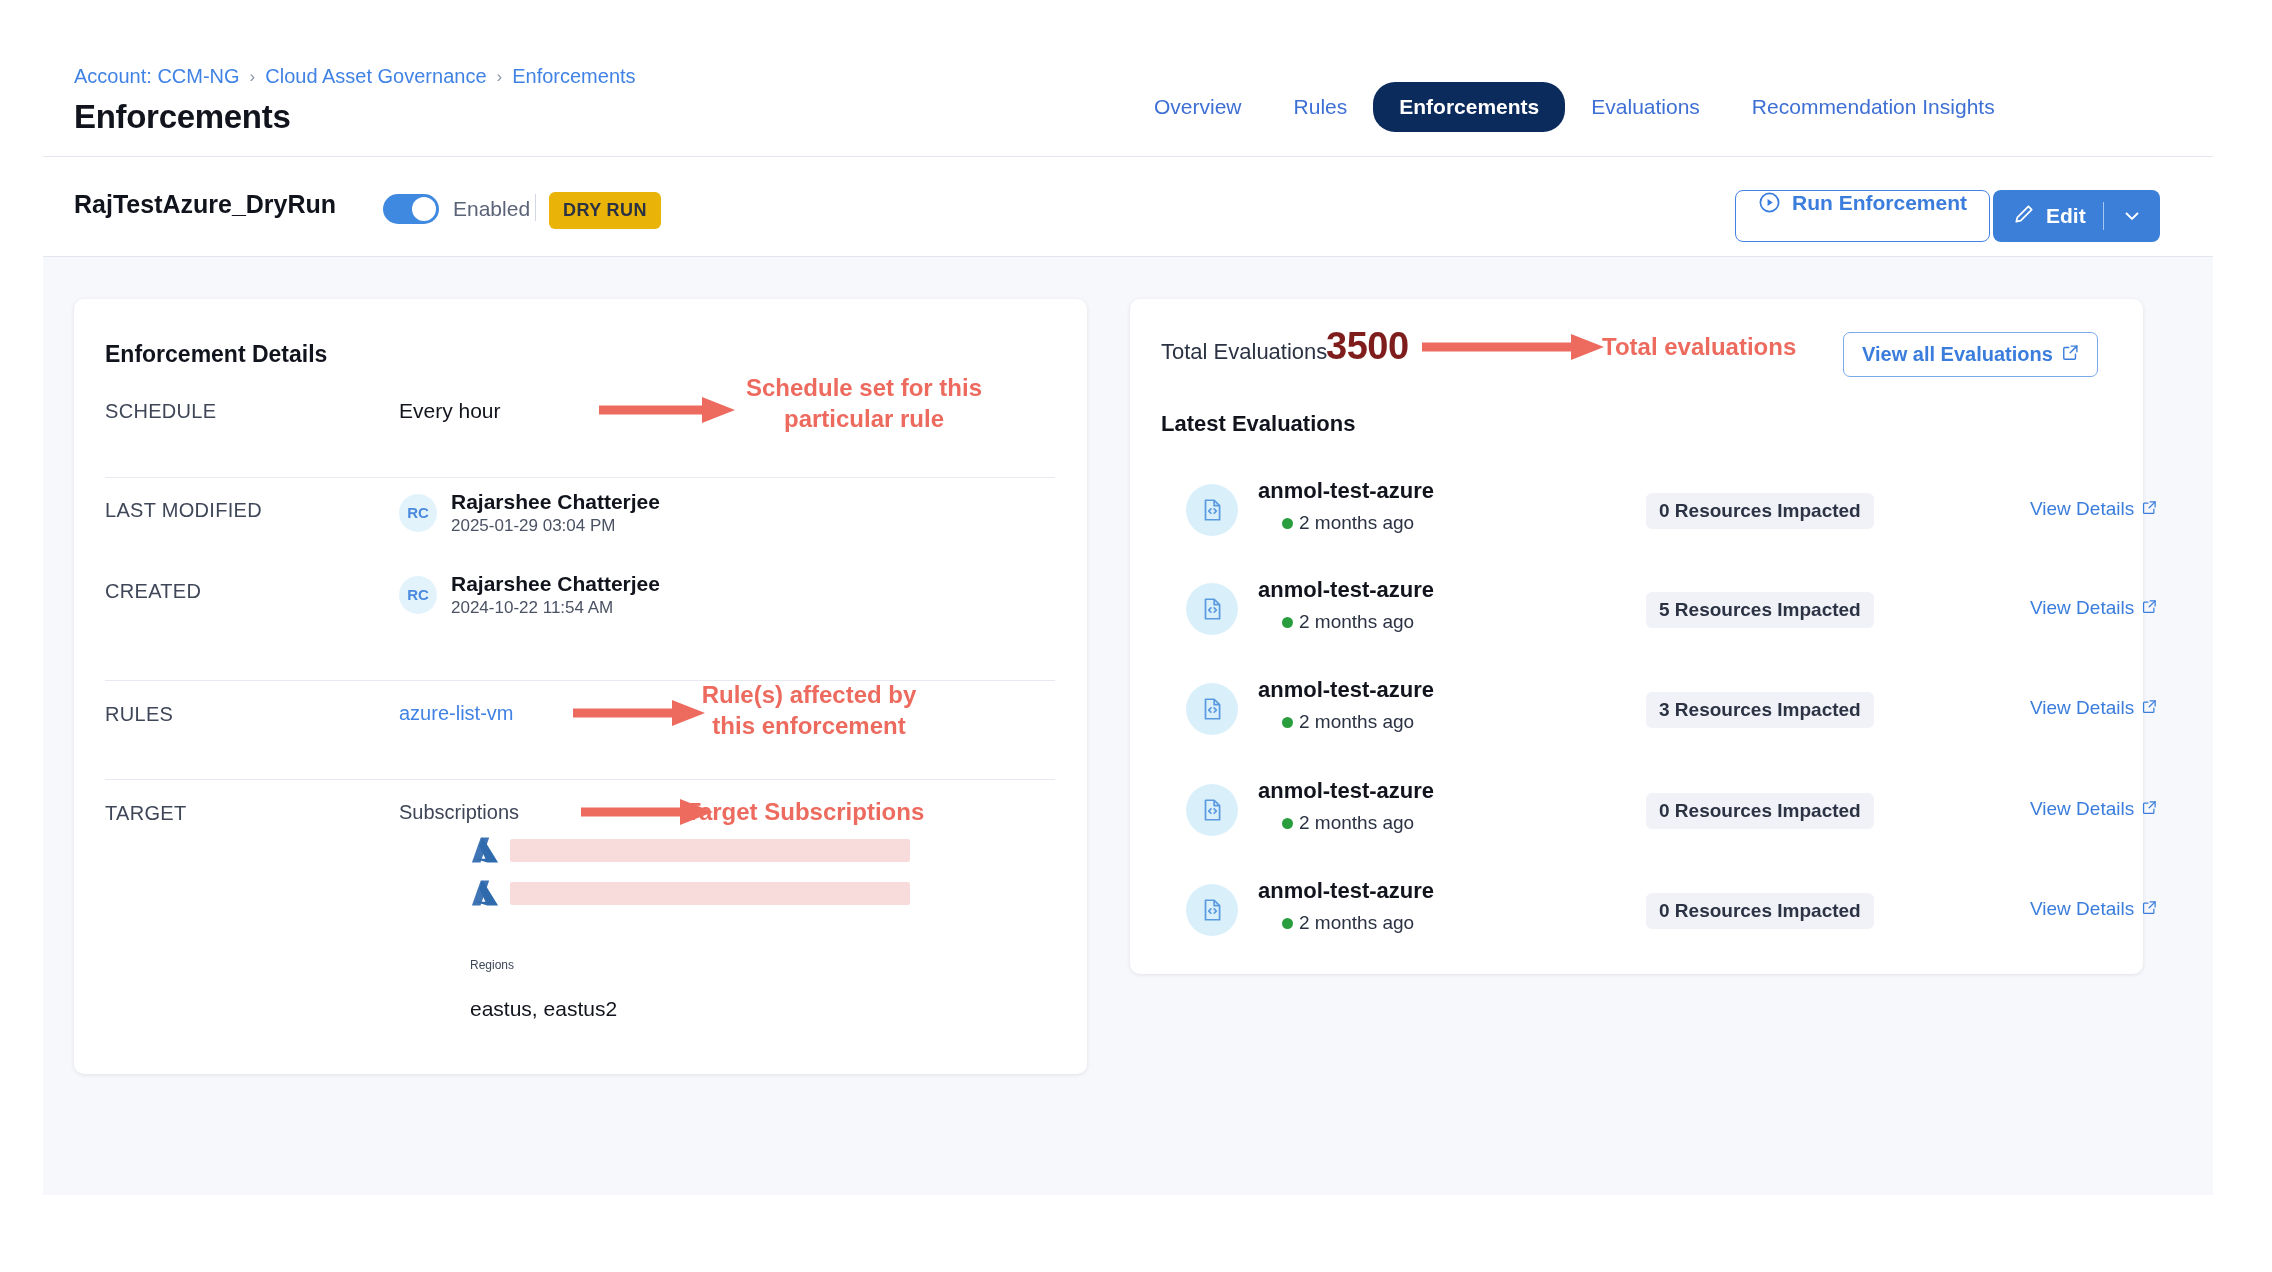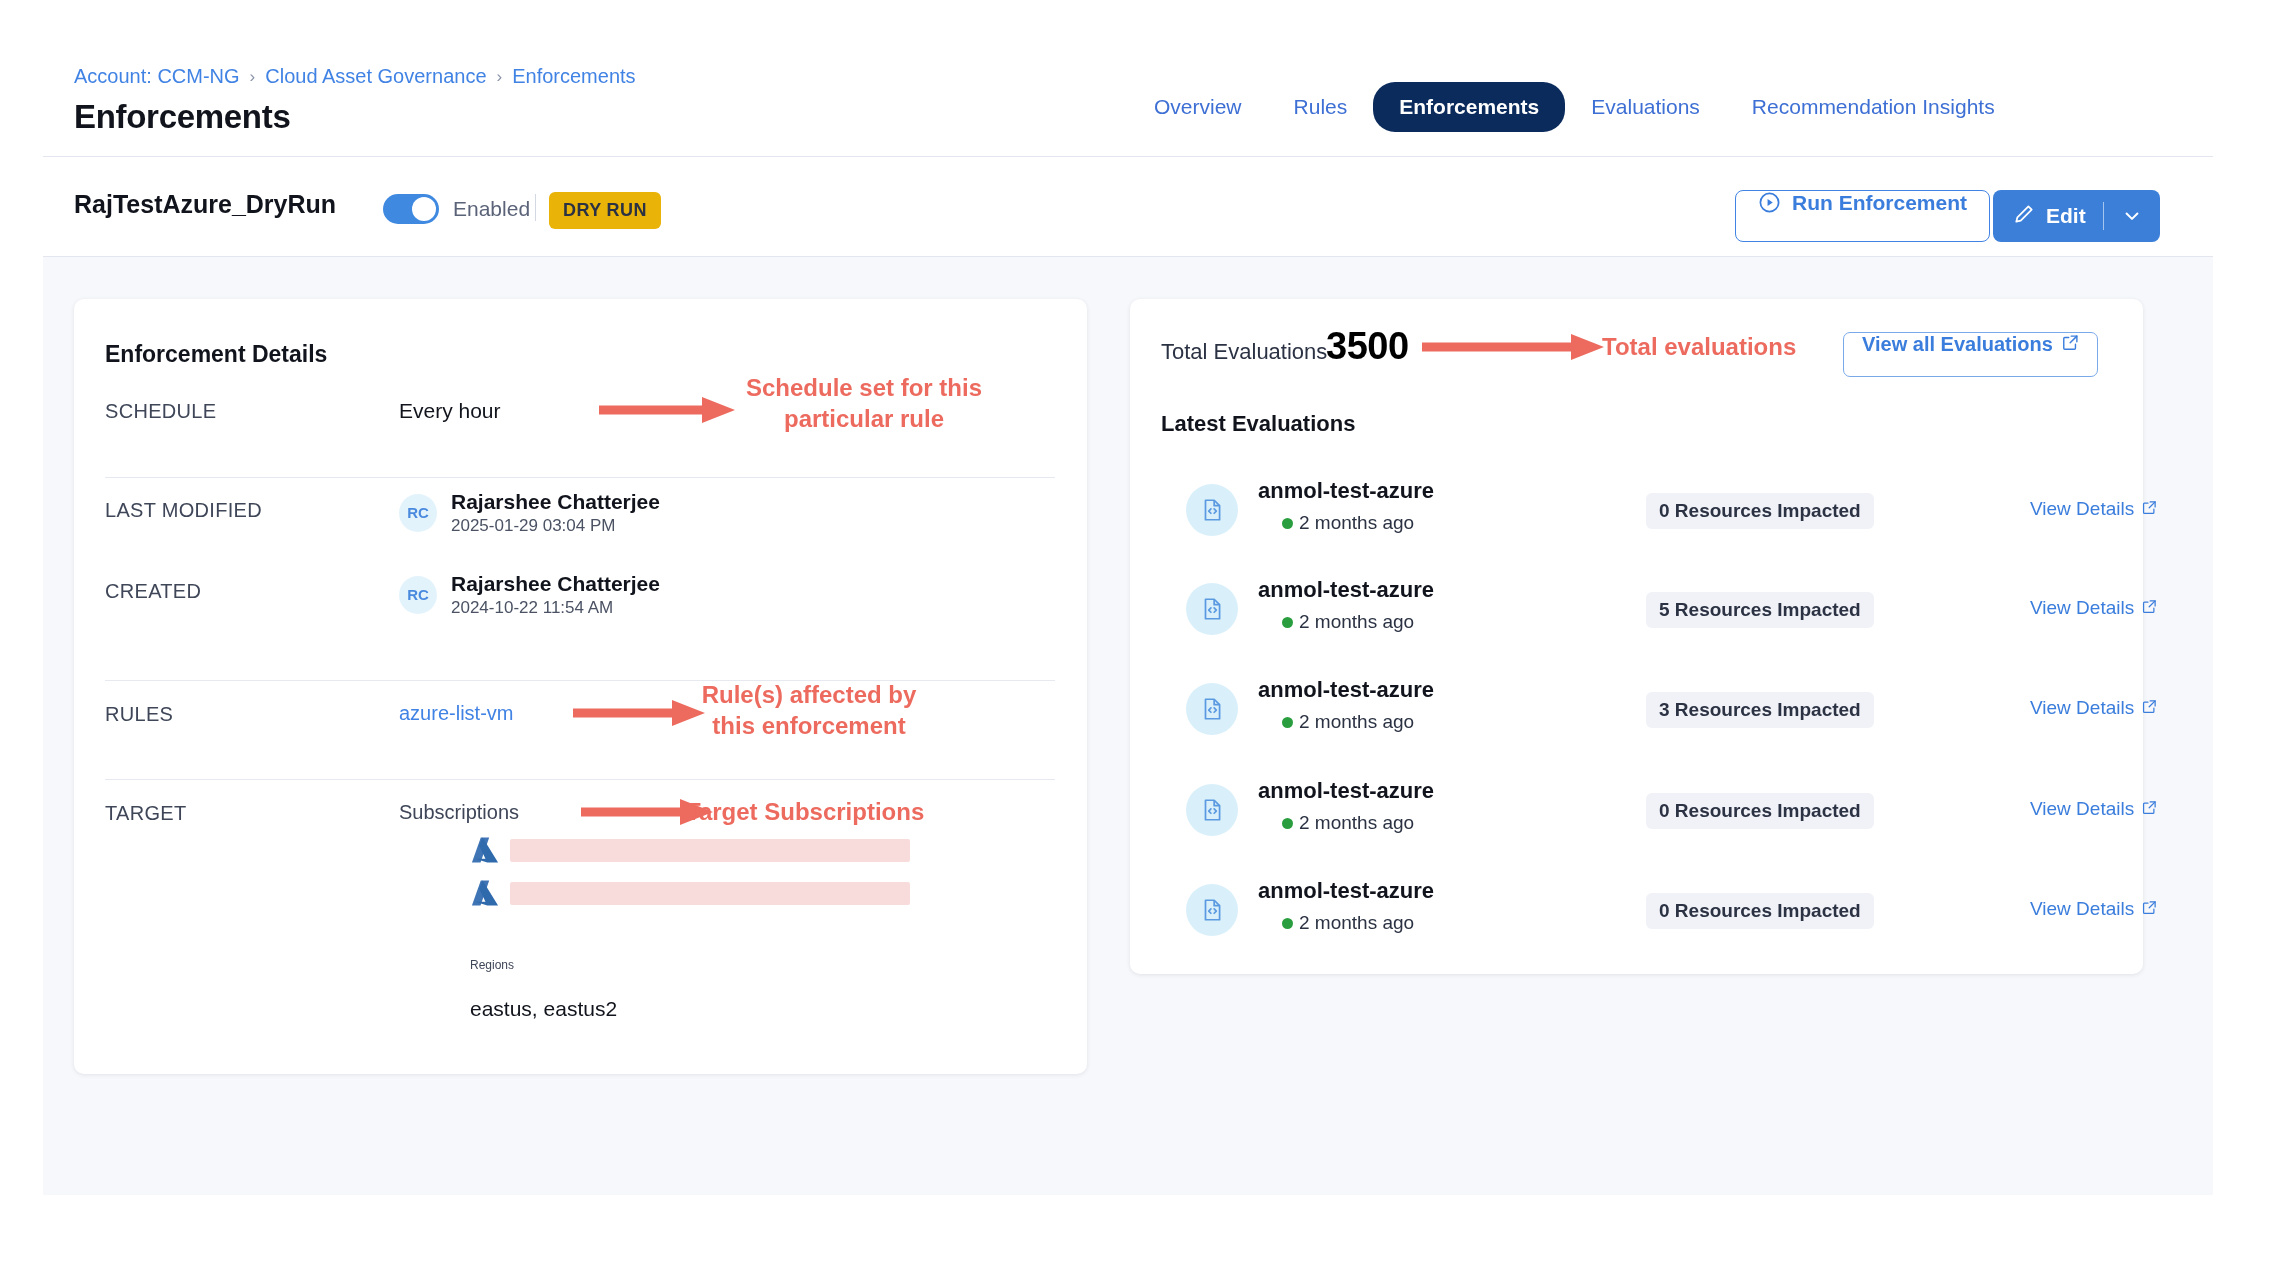--- a/index.html
+++ b/index.html
@@ -190,30 +190,30 @@
   }
   .arrow { position: absolute; }
 
   
   .tot-label {
     position: absolute; left: 31px; top: 332px;
     font-size: 22px; color: #2b3243;
   }
   .tot-value {
     position: absolute; left: 196px; top: 318px;
-    font-size: 38px; font-weight: bold; color: #000000;
+    font-size: 38px; font-weight: bold; color: #7f1d1d;
     letter-spacing: -.5px;
   }
   .btn-viewall {
     position: absolute; left: 713px; top: 330px;
     height: 45px; padding: 0 18px;
     border: 1px solid #7aa9ea; border-radius: 7px;
     background: #ffffff; color: #3a7ddc;
     font-size: 20px; font-weight: bold;
-    display: flex; gap: 9px;
+    display: flex; align-items: center; gap: 9px;
     cursor: pointer;
   }
   .latest-label {
     position: absolute; left: 31px; top: 404px;
     font-size: 22px; font-weight: bold; color: #11141c;
   }
 
   .eval-row { position: absolute; left: 0; width: 1013px; height: 100px; }
   .eval-avatar {
     position: absolute; left: 56px; top: 24px;

